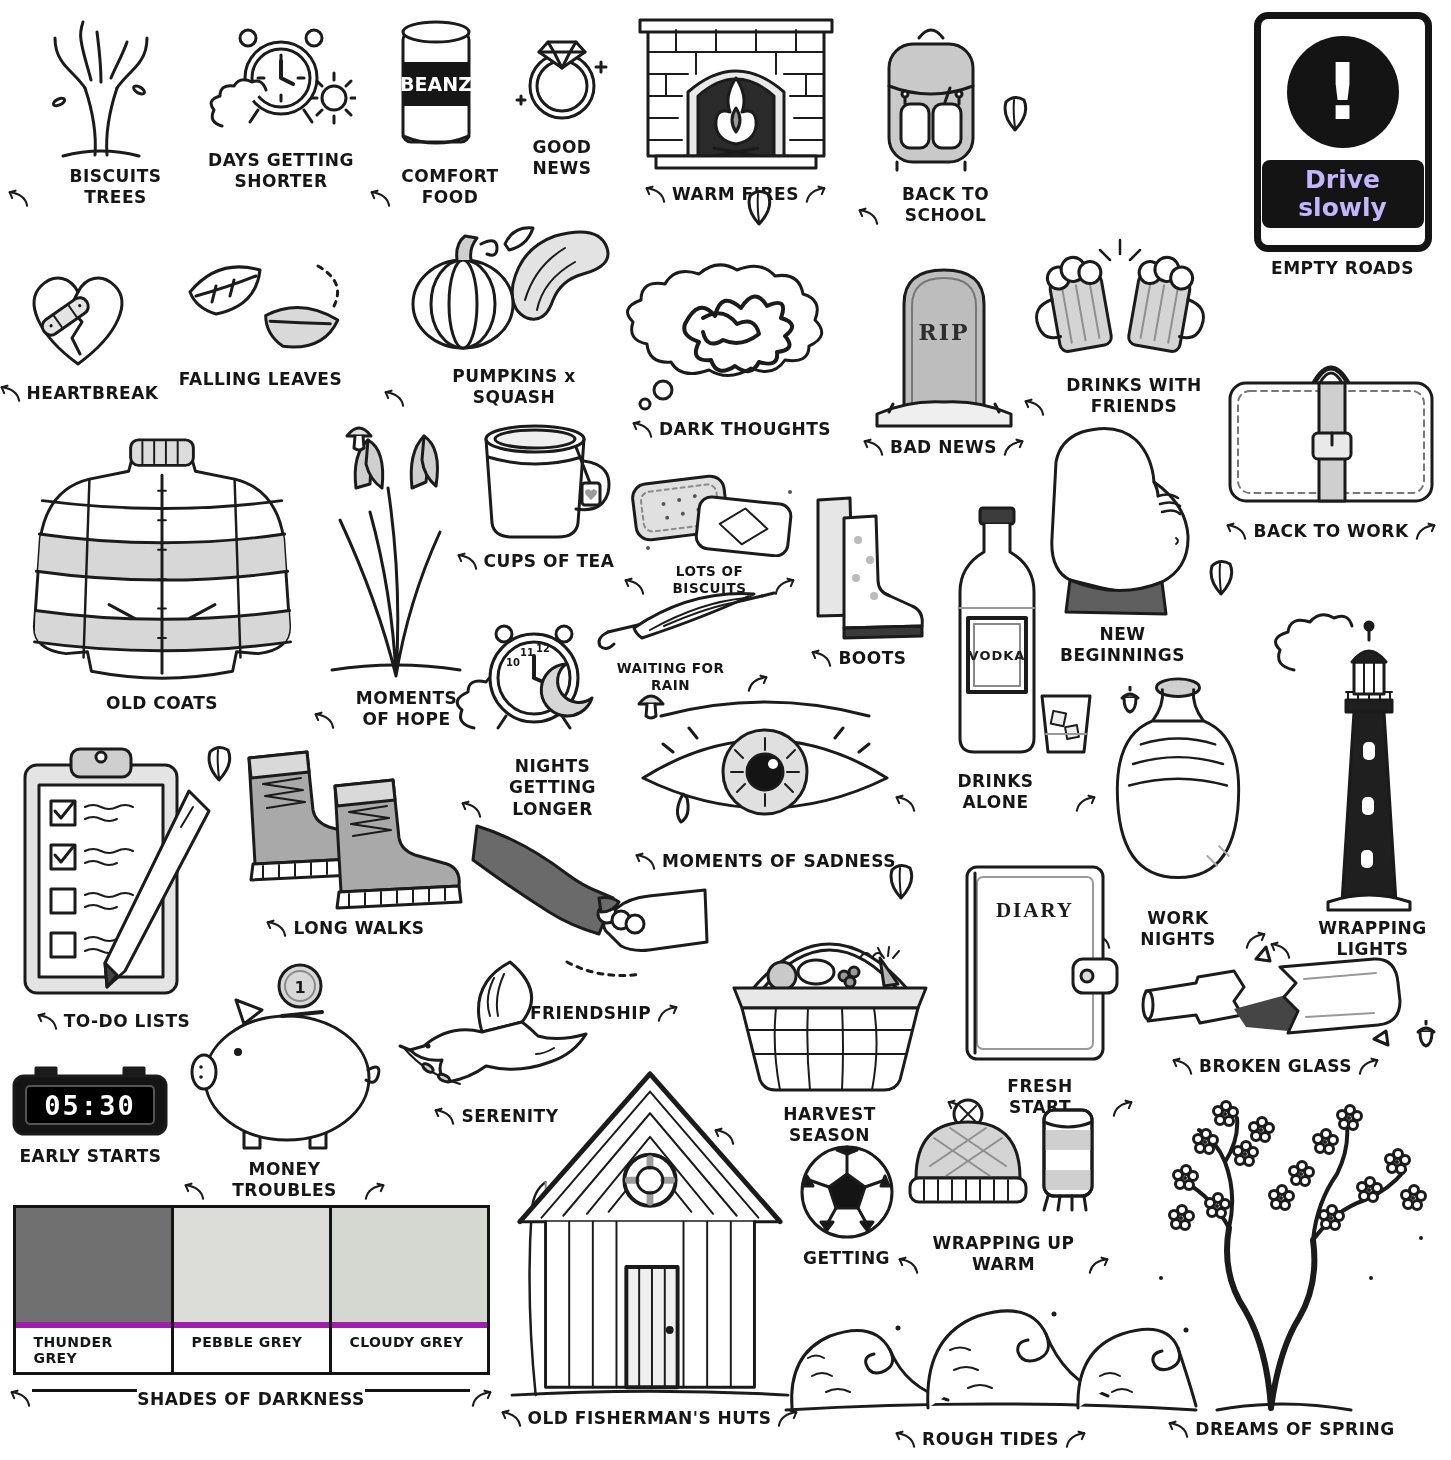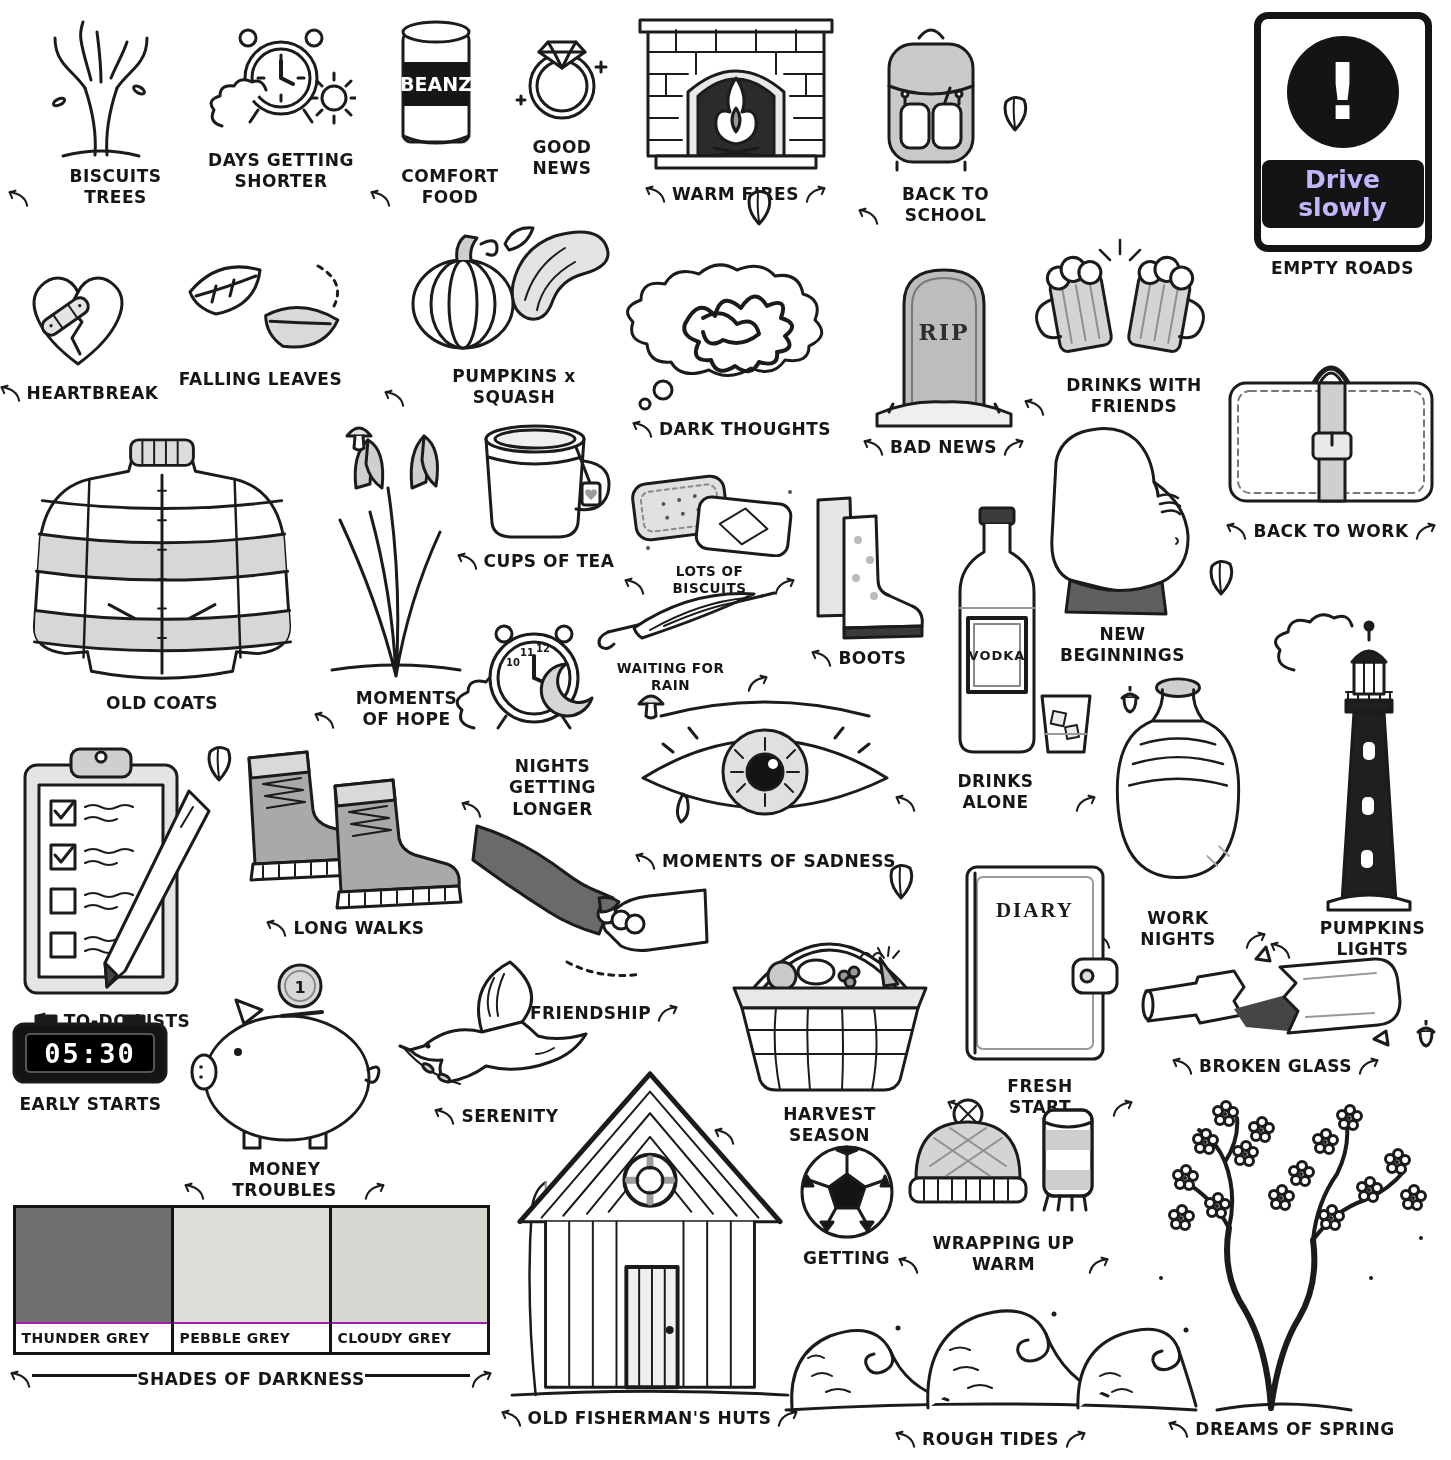--- a/index.html
+++ b/index.html
@@ -19,22 +19,22 @@
         display:flex;flex-direction:column;align-items:center;justify-content:center;gap:12px;box-sizing:border-box;}
   .sign-circle{width:112px;height:112px;border-radius:50%;background:#141414;color:#fff;display:flex;
                align-items:center;justify-content:center;font-size:78px;font-weight:700;line-height:1;}
   .sign-box{background:#141414;color:#c4b5fd;border-radius:8px;padding:6px 12px;font-size:25px;font-weight:700;
             text-align:center;line-height:1.12;max-width:138px;}
   
   .swatches{display:flex;}
   .swatch-box{border:3px solid #141414;margin-left:-3px;width:155px;background:#fff;}
   .swatch-box:first-child{margin-left:0;}
   .swatch-color{height:114px;}
-  .swatch-name{border-top:2px solid #a21caf;font-weight:700;font-size:14px;padding:6px 6px;letter-spacing:.4px;}
-  .bracket{display:flex;align-items:center;gap:0;margin-top:14px;width:100%;}
+  .swatch-name{border-top:6px solid #a21caf;font-weight:700;font-size:14px;padding:6px 18px;letter-spacing:.4px;}
+  .bracket{display:flex;align-items:flex-start;gap:0;margin-top:14px;width:100%;}
   .bline{flex:1;border-bottom:3px solid #141414;margin-bottom:9px;}
 </style>
 </head>
 <body>
 
 <svg style="position:absolute;width:0;height:0" aria-hidden="true">
   <defs>
     <g id="arrow-g">
       <path d="M3 20 Q6 6 24 4"></path>
       <path d="M24 4 l-7 -2 M24 4 l-3 7"></path>
@@ -552,21 +552,21 @@
       <path d="M96 70 v32 M106 70 v32" stroke-width="2"></path>
       <path d="M84 70 Q101 48 118 70 Z" fill="#1f1f1f"></path>
       <path d="M101 48 v-10"></path>
         <circle cx="101" cy="34" r="4" fill="#1f1f1f"></circle>
       <path d="M60 310 Q101 296 142 310 L142 318 L60 318 Z" fill="#fff"></path>
     </svg>
     <div class="lblrow">
       <svg class="arr fx" viewBox="0 0 28 24">
           <use href="#arrow-g"></use>
         </svg>
-      <div class="lbl">PUMPKINS LIGHTS</div>
+      <div class="lbl">WRAPPING LIGHTS</div>
     </div>
   </div>
 
   <div class="item" style="left:10px;top:735px;width:205px">
     <svg class="doodle" width="200" height="270" viewBox="0 0 200 270">
       <rect x="12" y="30" width="152" height="228" rx="12" fill="#e4e4e4"></rect>
       <rect x="26" y="50" width="124" height="192" fill="#fff"></rect>
       <rect x="58" y="14" width="60" height="28" rx="9" fill="#cfcfcf"></rect>
       <circle cx="88" cy="22" r="5" fill="#fff"></circle>
       <rect x="38" y="66" width="24" height="24" fill="#fff"></rect>
@@ -695,21 +695,21 @@
       <svg class="arr fx" viewBox="0 0 28 24">
           <use href="#arrow-g"></use>
         </svg>
       <div class="lbl">BROKEN GLASS</div>
       <svg class="arr" viewBox="0 0 28 24">
           <use href="#arrow-g"></use>
         </svg>
     </div>
   </div>
 
-  <div class="item" style="left:8px;top:1010px;width:165px">
+  <div class="item" style="left:8px;top:1062px;width:165px">
     <svg class="doodle" width="165" height="78" viewBox="0 0 165 78">
       <rect x="28" y="6" width="20" height="8" fill="#1b1b1b"></rect>
       <rect x="116" y="6" width="20" height="8" fill="#1b1b1b"></rect>
       <rect x="6" y="14" width="152" height="58" rx="10" fill="#141414"></rect>
       <rect x="18" y="24" width="128" height="38" rx="4" fill="#000" stroke="#555" stroke-width="2"></rect>
       <text x="82" y="53" font-size="27" font-weight="bold" fill="#fff" stroke="none" text-anchor="middle" letter-spacing="2" font-family="DejaVu Sans Mono, monospace">05:30</text>
     </svg>
     <div class="lblrow">
       <div class="lbl">EARLY STARTS</div>
     </div>

